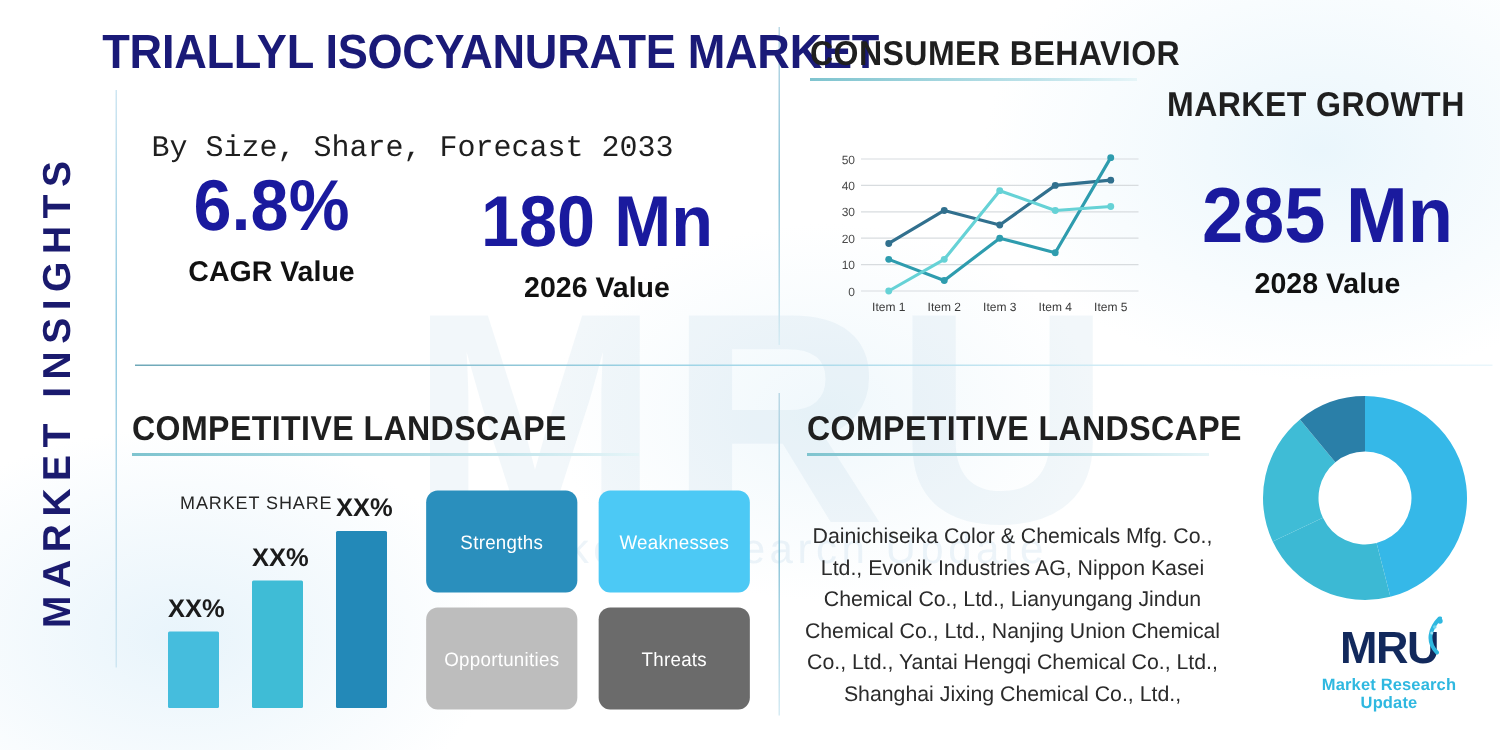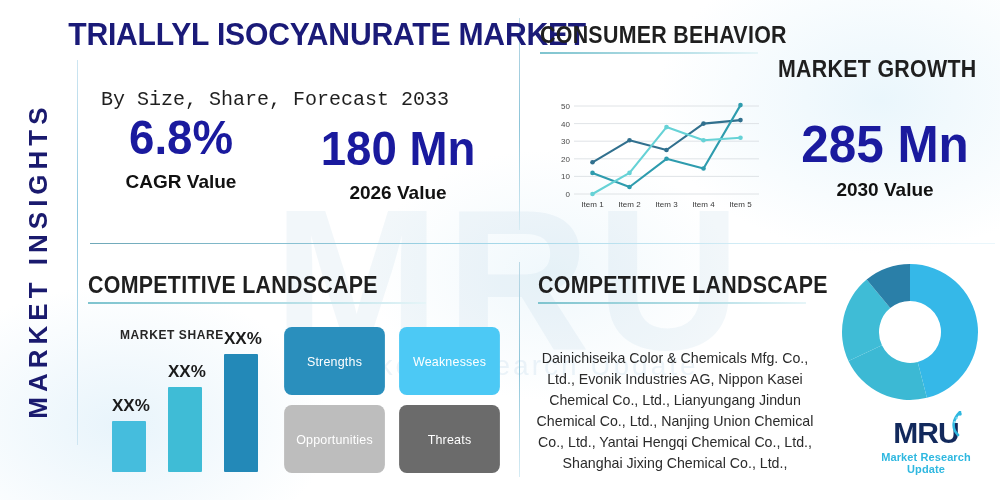--- a/index.html
+++ b/index.html
@@ -130,21 +130,21 @@
     position:absolute;right:-4px;top:-7px;width:16px;height:26px;
   }
   .logo-text{
     font-size:11px;font-weight:700;color:#2fb8e0;margin-top:3px;letter-spacing:0.1px;
   }
 
   
   #bars{position:absolute;left:100px;top:318px;width:170px;height:162px;}
   .bars-title{
     position:absolute;left:120px;top:328px;
-    font-size:12px;font-weight:700;color:#262626;letter-spacing:0.6px;
+    font-size:12px;font-weight:400;color:#262626;letter-spacing:0.6px;
   }
   .bar-wrap{position:absolute;bottom:8px;}
   .bar{width:100%;border-radius:1px;}
   .bar-lbl{
     position:absolute;width:100%;text-align:right;
     font-size:17px;font-weight:700;color:#1b1b1b;
   }
 
   
   #swot{position:absolute;left:282px;top:327px;width:220px;height:150px;}
@@ -176,21 +176,21 @@
   <div class="kpi" id="kpi-cagr">
     <div class="val">6.8%</div>
     <div class="lbl">CAGR Value</div>
   </div>
   <div class="kpi" id="kpi-2026">
     <div class="val">180 Mn</div>
     <div class="lbl">2026 Value</div>
   </div>
   <div class="kpi" id="kpi-2033">
     <div class="val">285 Mn</div>
-    <div class="lbl">2030 Value</div>
+    <div class="lbl">2028 Value</div>
   </div>
 
   <div class="sec-head" id="head-consumer">CONSUMER BEHAVIOR</div>
   <div class="sec-rule" id="rule-consumer"></div>
   <div class="sec-head" id="head-growth">MARKET GROWTH</div>
 
   <div class="sec-head" id="head-comp-left">COMPETITIVE LANDSCAPE</div>
   <div class="sec-rule" id="rule-comp-left"></div>
   <div class="sec-head" id="head-comp-right">COMPETITIVE LANDSCAPE</div>
   <div class="sec-rule" id="rule-comp-right"></div>

